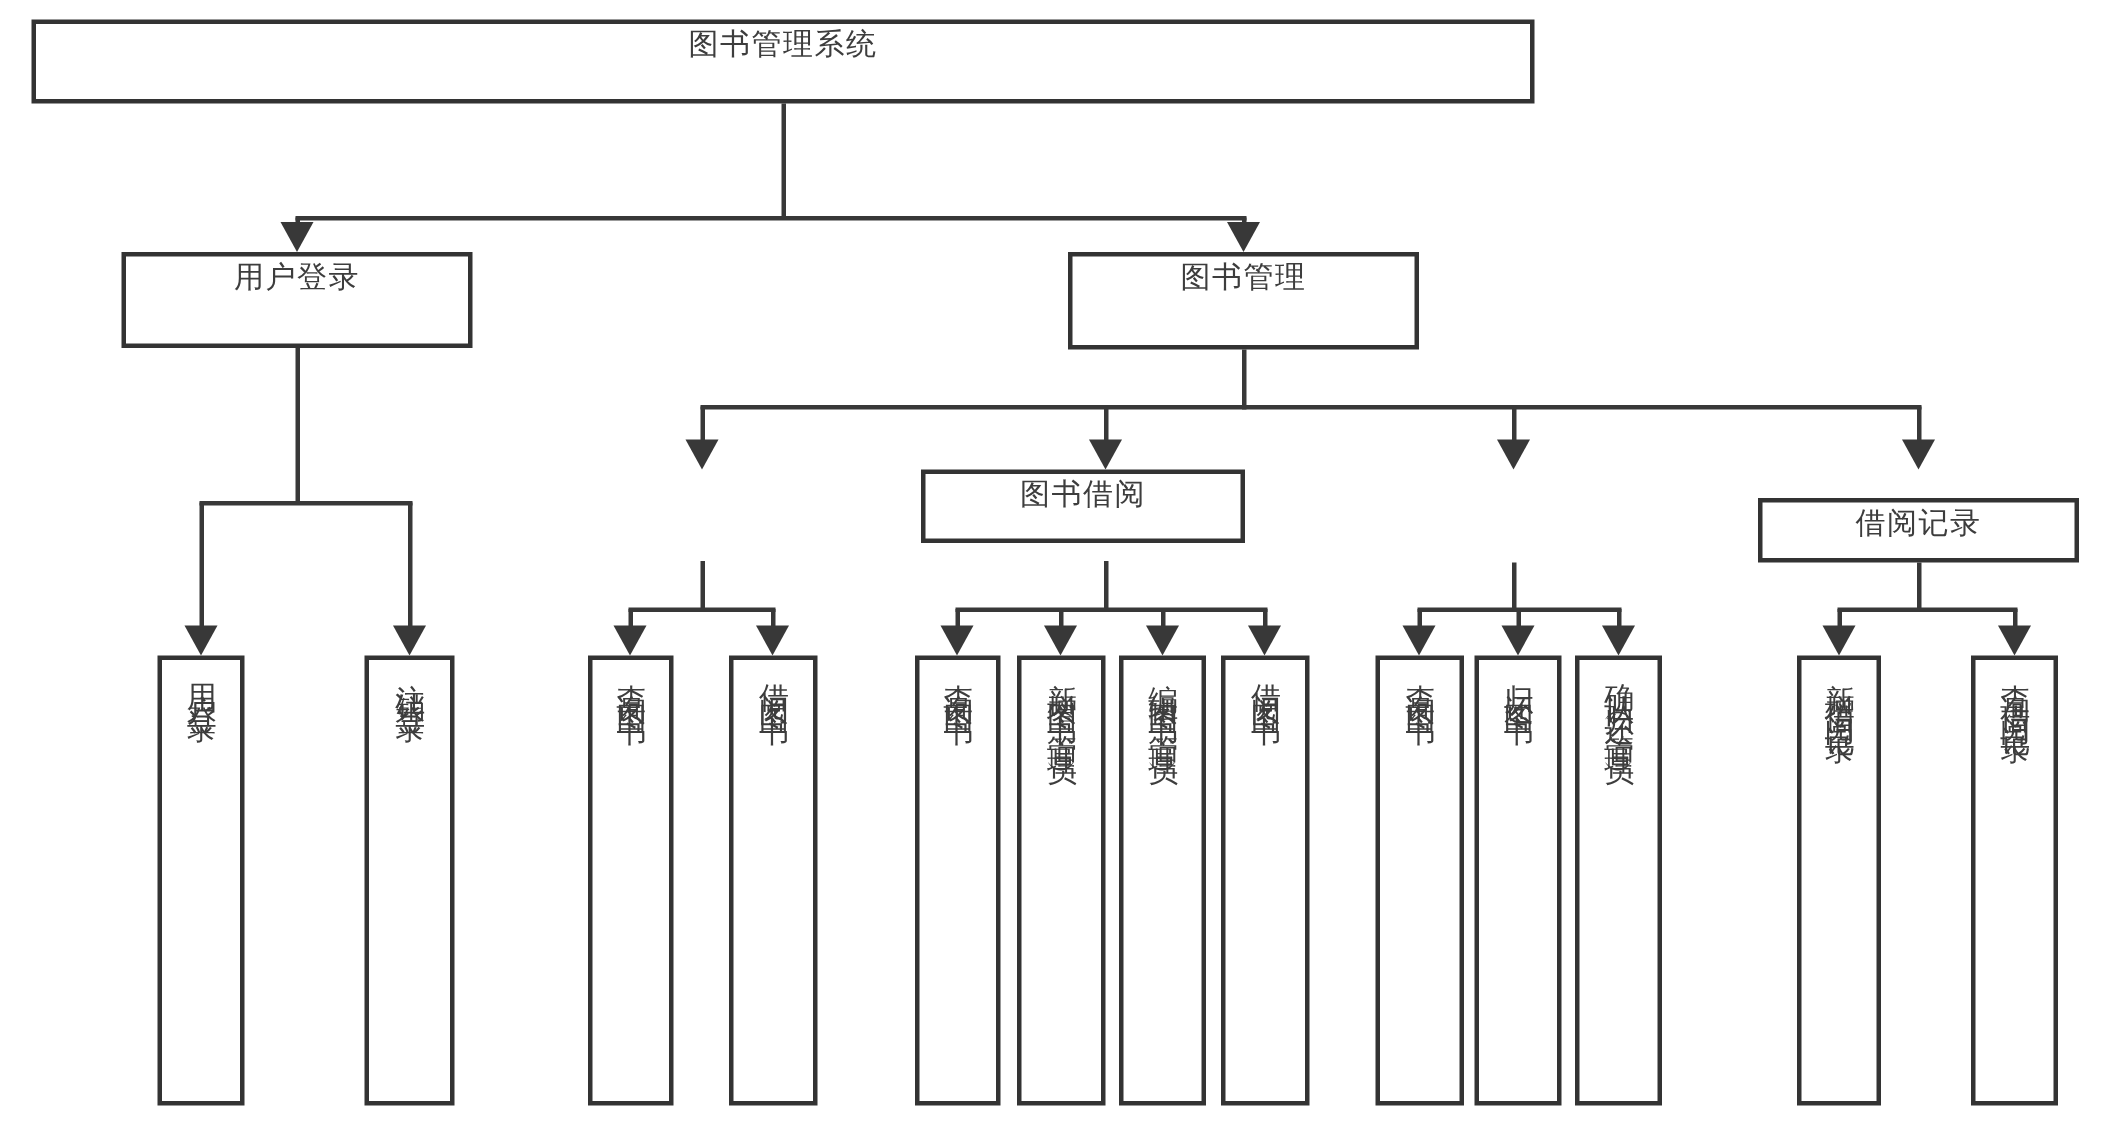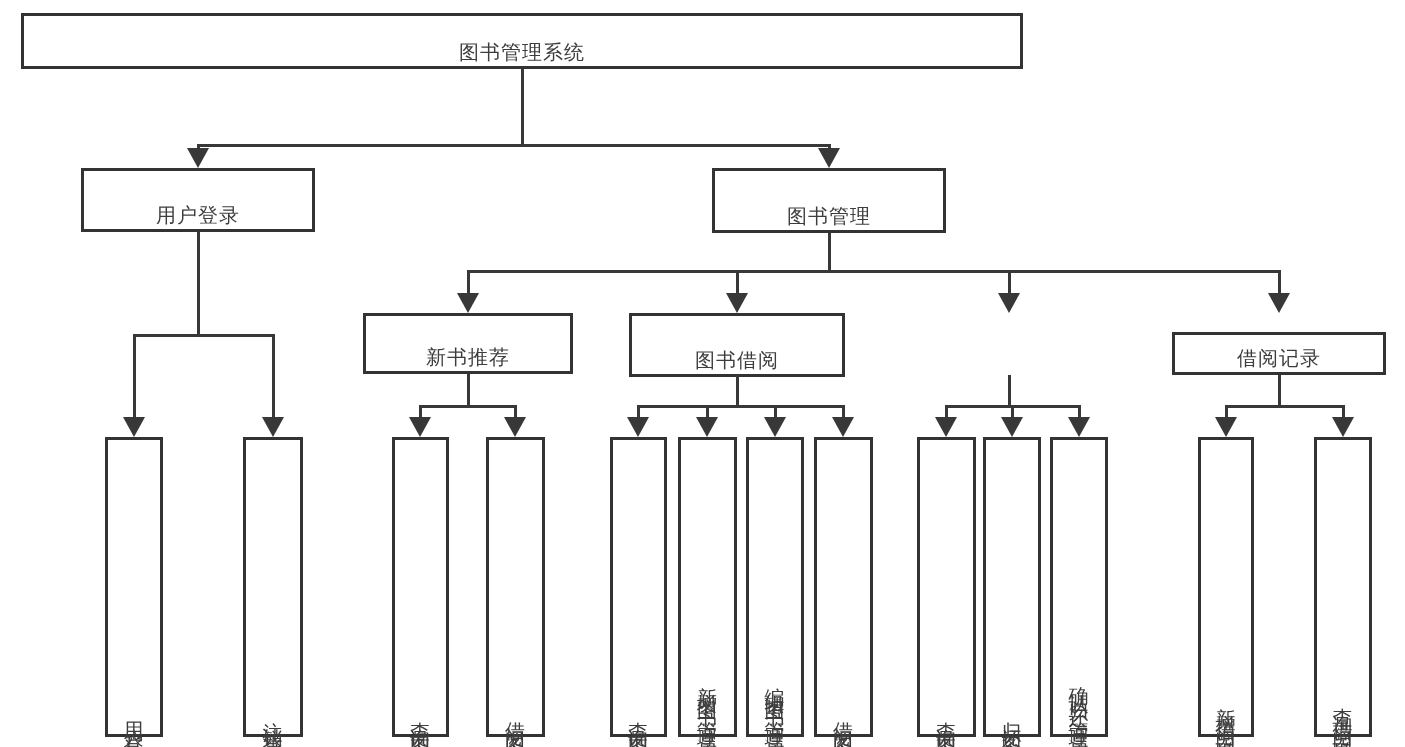--- a/index.html
+++ b/index.html
@@ -10,21 +10,21 @@
     background: #ffffff;
     font-family: "Liberation Sans", sans-serif;
     overflow: hidden;
   }
   .box {
     position: absolute;
     box-sizing: border-box;
     border: 3px solid #333333;
     background: #ffffff;
     display: flex;
-    align-items: flex-end;
+    align-items: flex-start;
     justify-content: center;
     color: #3d3d3d;
   }
   .box .h {
     font-size: 20px;
     letter-spacing: 1px;
     white-space: nowrap;
   }
   .leaf .v {
     writing-mode: vertical-rl;
@@ -64,24 +64,21 @@
     <span class="h">图书管理系统</span>
   </div>
 
   <div class="box" style="left:81px; top:168px; width:234px; height:64px;">
     <span class="h">用户登录</span>
   </div>
   <div class="box" style="left:712px; top:168px; width:234px; height:65px;">
     <span class="h">图书管理</span>
   </div>
 
-  <div class="box" style="left:363px; top:313px; width:210px; height:61px;">
-    <span class="h">新书推荐</span>
-  </div>
-  <div class="box" style="left:629px; top:313px; width:216px; height:64px;">
+  <div class="box" style="left:614px; top:313px; width:216px; height:49px;">
     <span class="h">图书借阅</span>
   </div>
   <div class="box" style="left:1172px; top:332px; width:214px; height:43px;">
     <span class="h">借阅记录</span>
   </div>
 
   <div class="box leaf" style="left:105px; top:437px; width:58px; height:300px;">
     <span class="v">用户登录</span>
   </div>
   <div class="box leaf" style="left:243px; top:437px; width:60px; height:300px;">

